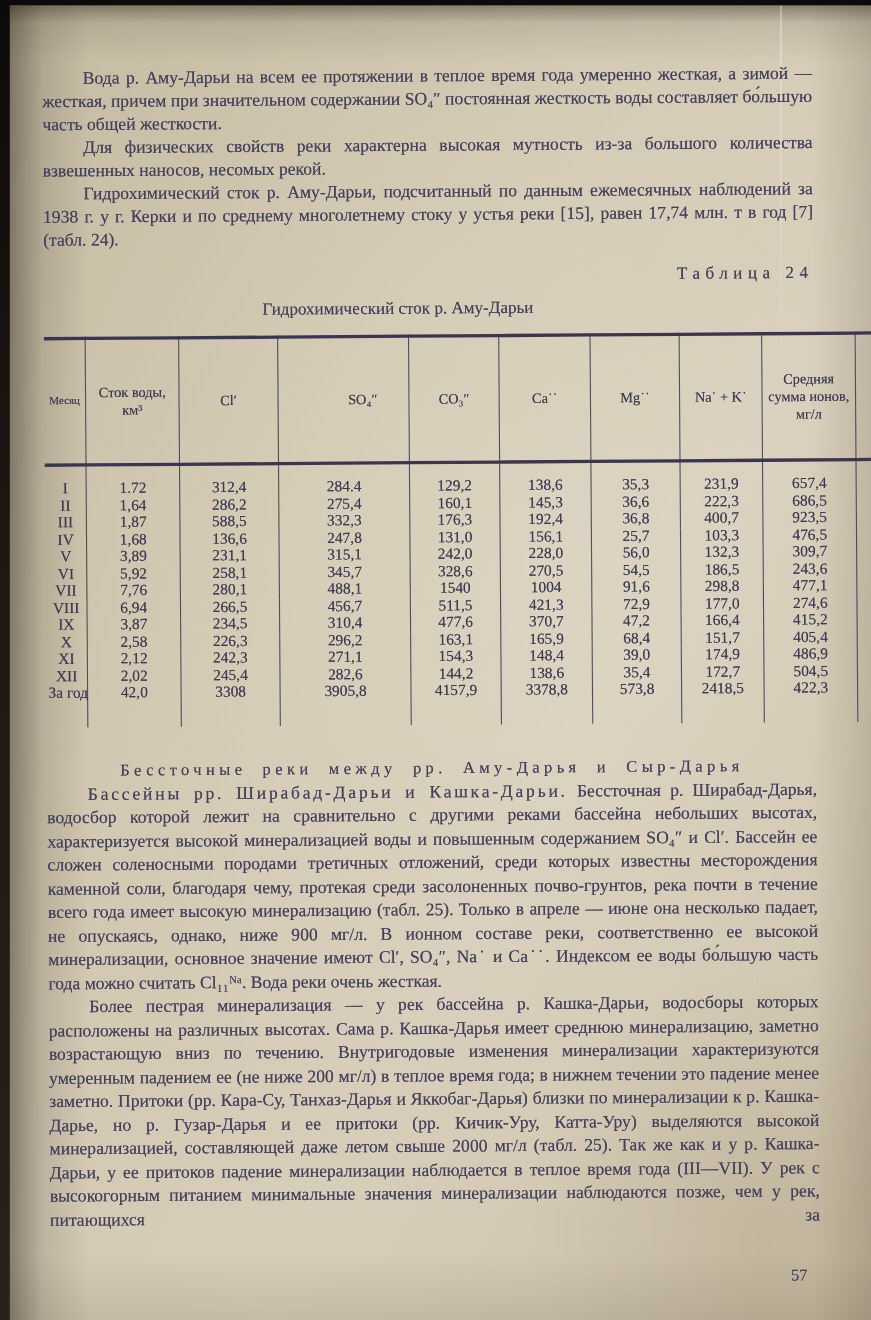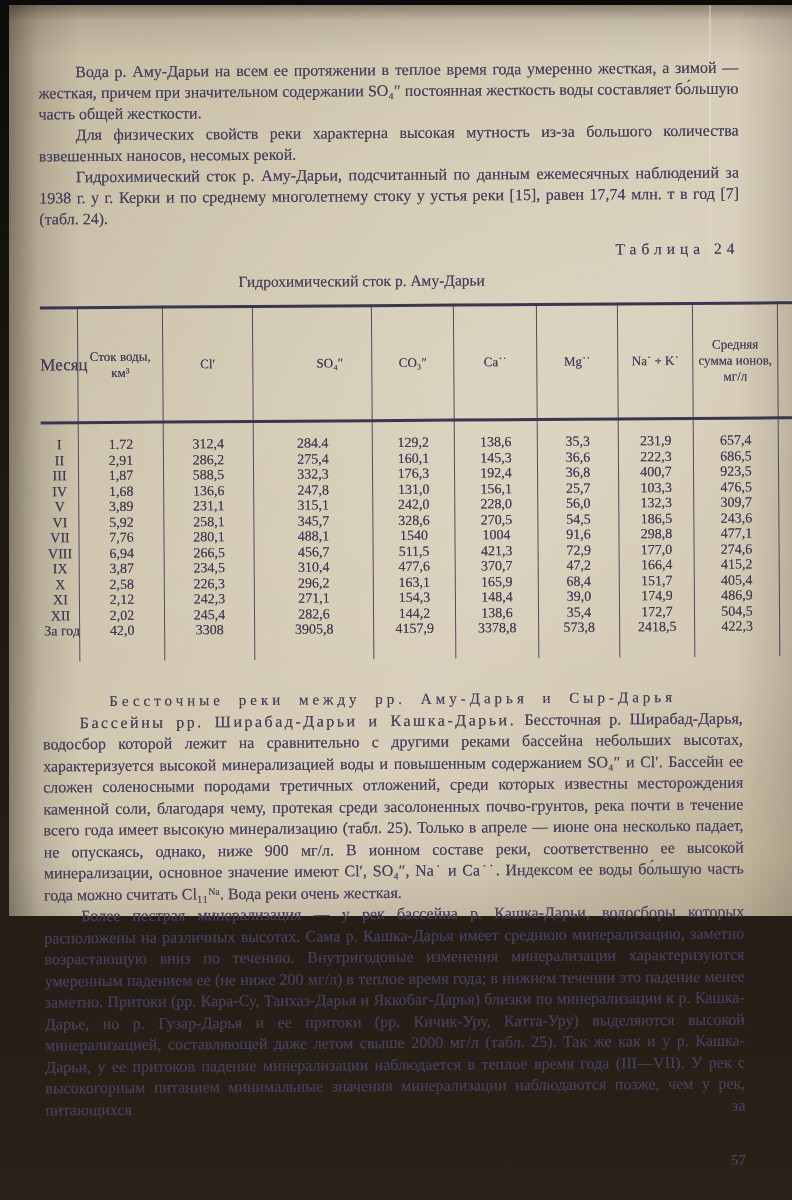--- a/index.html
+++ b/index.html
@@ -3,21 +3,21 @@
 <meta charset="utf-8">
 <style>
   html,body{margin:0;padding:0;}
   body{
     width:792px;height:1200px;overflow:hidden;
     background:linear-gradient(180deg,#0d0b09,#1f1913 45%,#2a2118);
     font-family:"Liberation Serif","DejaVu Serif","DejaVu Sans",serif;
   }
   .photo{position:relative;width:792px;height:1200px;}
   .paper{
-    position:absolute;left:9px;top:5px;width:783px;height:911px;
+    position:absolute;left:9px;top:5px;width:783px;height:1195px;
     background:
       radial-gradient(90% 70% at 62% 42%, rgba(255,253,245,0.16), rgba(255,255,255,0) 70%),
       linear-gradient(90deg, rgba(20,12,5,0.40), rgba(20,12,5,0.12) 30px, rgba(20,12,5,0) 72px),
       linear-gradient(180deg, rgba(25,15,5,0.40), rgba(25,15,5,0.10) 16px, rgba(0,0,0,0) 52px),
       linear-gradient(270deg, rgba(40,25,8,0.15), rgba(0,0,0,0) 55px),
       linear-gradient(0deg, rgba(40,28,10,0.10), rgba(0,0,0,0) 60px),
       radial-gradient(40% 30% at 88% 94%, rgba(70,48,18,0.10), rgba(0,0,0,0) 70%),
       linear-gradient(120deg,#c6bba2,#d2c8b1 35%,#d7cdb9 62%,#cdc2aa 100%);
   }
   .crease{
@@ -59,42 +59,42 @@
   tr.spacer td{height:22px;}
   .sheading{
     margin-top:30px;text-align:center;font-size:15px;line-height:21px;
     letter-spacing:4px;word-spacing:7px;
   }
   .sect{margin-top:15px;line-height:21.5px !important;}
   .sect2{margin-top:9px;line-height:21.5px !important;}
   .spaced{letter-spacing:2.5px;}
   .runover{text-align-last:justify;}
   .pagenum{
-    position:absolute;top:1147px;right:46px;font-size:15px;color:#4a4660;
+    position:absolute;top:1147px;right:58px;font-size:15px;color:#4a4660;
     transform:rotate(-0.4deg);text-shadow:0 0 0.5px rgba(68,64,92,0.7);
   }
 </style>
 </head>
 <body>
 
 <div class="photo">
   <div class="paper">
     <div class="crease"></div>
     <div class="content">
       <div>
         <p>Вода р. Аму-Дарьи на всем ее протяжении в теплое время года умеренно жесткая, а зимой — жесткая, причем при значительном содержании SO₄″ постоянная жесткость воды составляет бо́льшую часть общей жесткости.</p>
         <p>Для физических свойств реки характерна высокая мутность из-за большого количества взвешенных наносов, несомых рекой.</p>
         <p>Гидрохимический сток р. Аму-Дарьи, подсчитанный по данным ежемесячных наблюдений за 1938 г. у г. Керки и по среднему многолетнему стоку у устья реки [15], равен 17,74 млн. т в год [7] (табл. 24).</p>
       </div>
       <div class="tlabel">Таблица 24</div>
       <div class="ttitle">Гидрохимический сток р. Аму-Дарьи</div>
       <table>
         <thead>
           <tr>
-              <th style="width: 37px; white-space: nowrap; font-size: 17px; padding: 2px 0px;">Месяц</th>
+              <th style="width: 37px; white-space: nowrap; font-size: 10px; padding: 2px 0px;">Месяц</th>
               <th style="width: 74px;">Сток воды, км³</th>
               <th style="width: 79px;">Cl′</th>
               <th style="width: 73px; padding-left: 40px;">SO₄″</th>
               <th style="width: 71px;">CO₃″</th>
               <th style="width: 72px;">Ca˙˙</th>
               <th style="width: 70px; margin-top: 21px;">Mg˙˙</th>
               <th style="width: 64px; text-align: center;">Na˙ + K˙</th>
               <th style="width: 74px; text-align: center;">Средняя сумма ионов, мг/л</th>
               <th style="width: 76px;">Гидрохи-мический сток, тыс. тонн</th>
             </tr>
@@ -107,21 +107,21 @@
               <td>284.4</td>
               <td>129,2</td>
               <td>138,6</td>
               <td>35,3</td>
               <td>231,9</td>
               <td>657,4</td>
               <td>1130,8</td>
             </tr>
             <tr>
               <td>II</td>
-              <td>2,91</td>
+              <td>1,64</td>
               <td>286,2</td>
               <td>275,4</td>
               <td>160,1</td>
               <td>145,3</td>
               <td>36,6</td>
               <td>222,3</td>
               <td>686,5</td>
               <td>1125,9</td>
             </tr>
             <tr>

